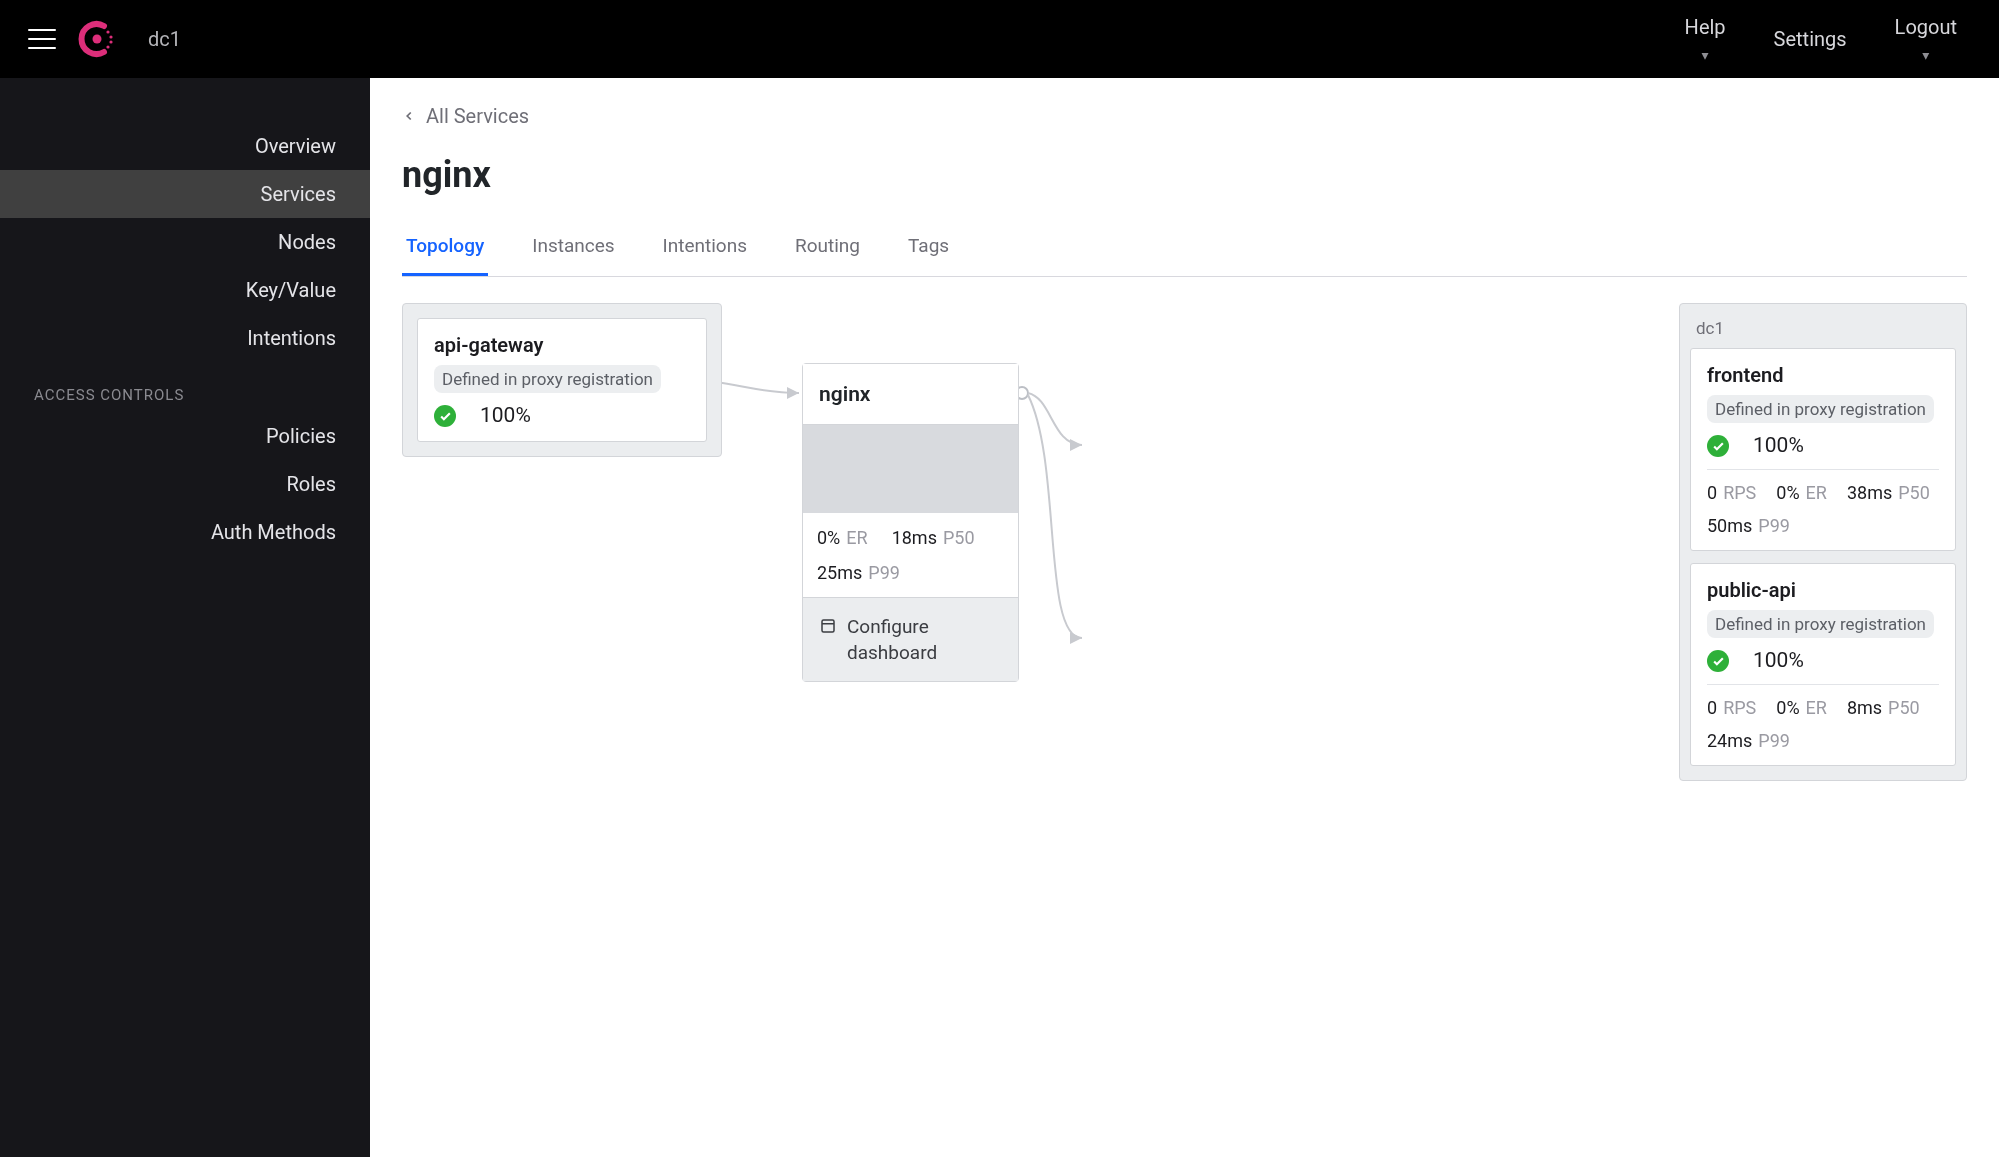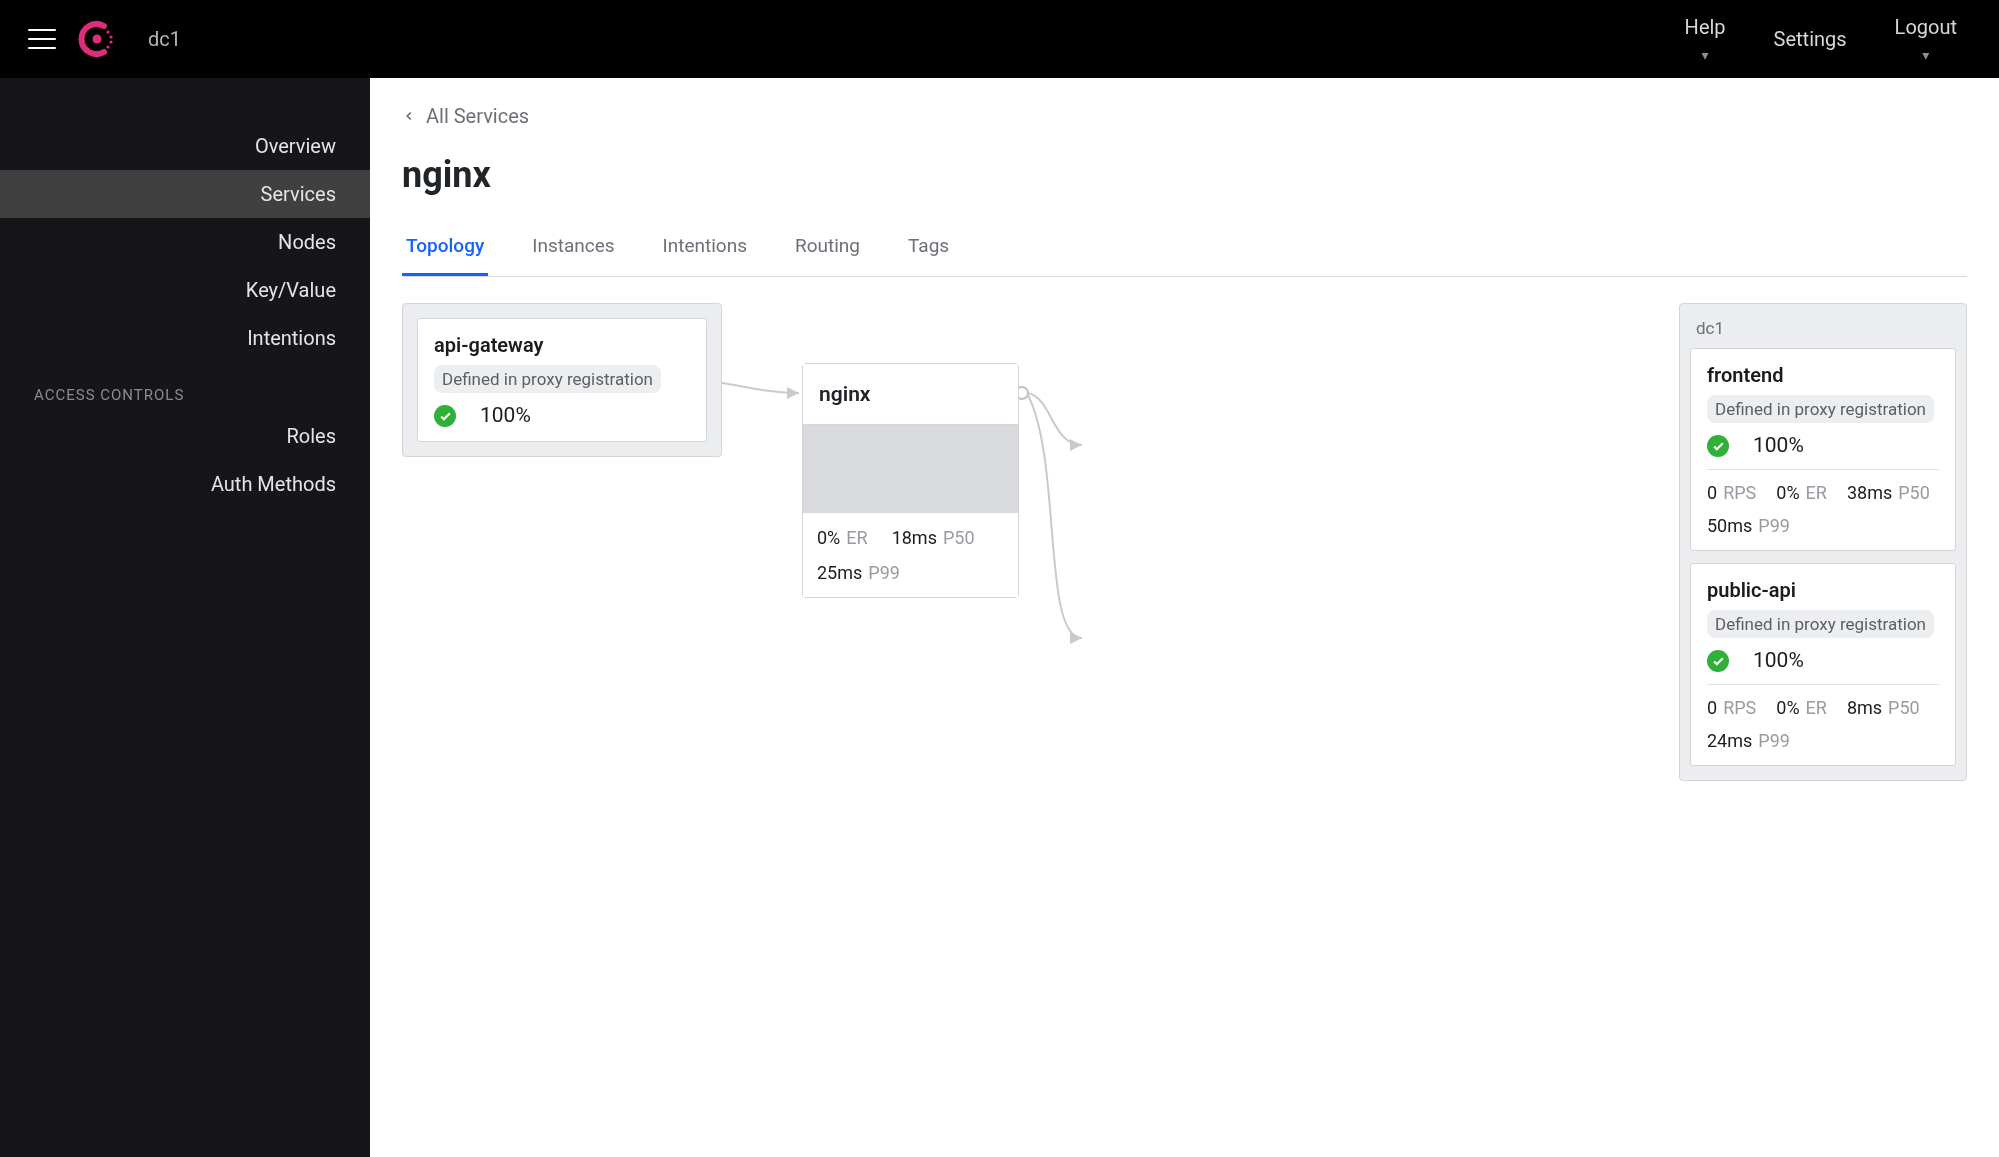--- a/index.html
+++ b/index.html
@@ -114,20 +114,21 @@
 
 <div class="shell">
 
   <div class="sidebar">
     <div class="sidebar-item">Overview</div>
     <div class="sidebar-item active">Services</div>
     <div class="sidebar-item">Nodes</div>
     <div class="sidebar-item">Key/Value</div>
     <div class="sidebar-item">Intentions</div>
     <div class="sidebar-section">ACCESS CONTROLS</div>
+    <div class="sidebar-item">Policies</div>
     <div class="sidebar-item">Roles</div>
     <div class="sidebar-item">Auth Methods</div>
   </div>
 
   <div class="main">
     <div class="breadcrumb">
       <svg width="14" height="14" viewBox="0 0 24 24" fill="none" stroke-width="3">
           <polyline points="15 18 9 12 15 6"></polyline>
         </svg>
       <span>All Services</span>
@@ -184,20 +185,27 @@
           </div>
           <div class="metric">
             <span>18ms</span>
             <span class="mlabel">P50</span>
           </div>
           <div class="metric">
             <span>25ms</span>
             <span class="mlabel">P99</span>
           </div>
         </div>
+        <div class="center-footer">
+          <svg width="18" height="18" viewBox="0 0 24 24" fill="none" stroke="#3b3d42" stroke-width="2">
+            <rect x="4" y="4" width="16" height="16" rx="2"></rect>
+            <line x1="4" y1="9" x2="20" y2="9"></line>
+          </svg>
+          <span>Configure dashboard</span>
+        </div>
       </div>
 
       <div class="col-box col-right">
         <div class="dc-tag">dc1</div>
 
         <div class="card">
           <div class="svc-name">frontend</div>
           <div class="pill">Defined in proxy registration</div>
           <div class="health">
             <span class="check-badge">

